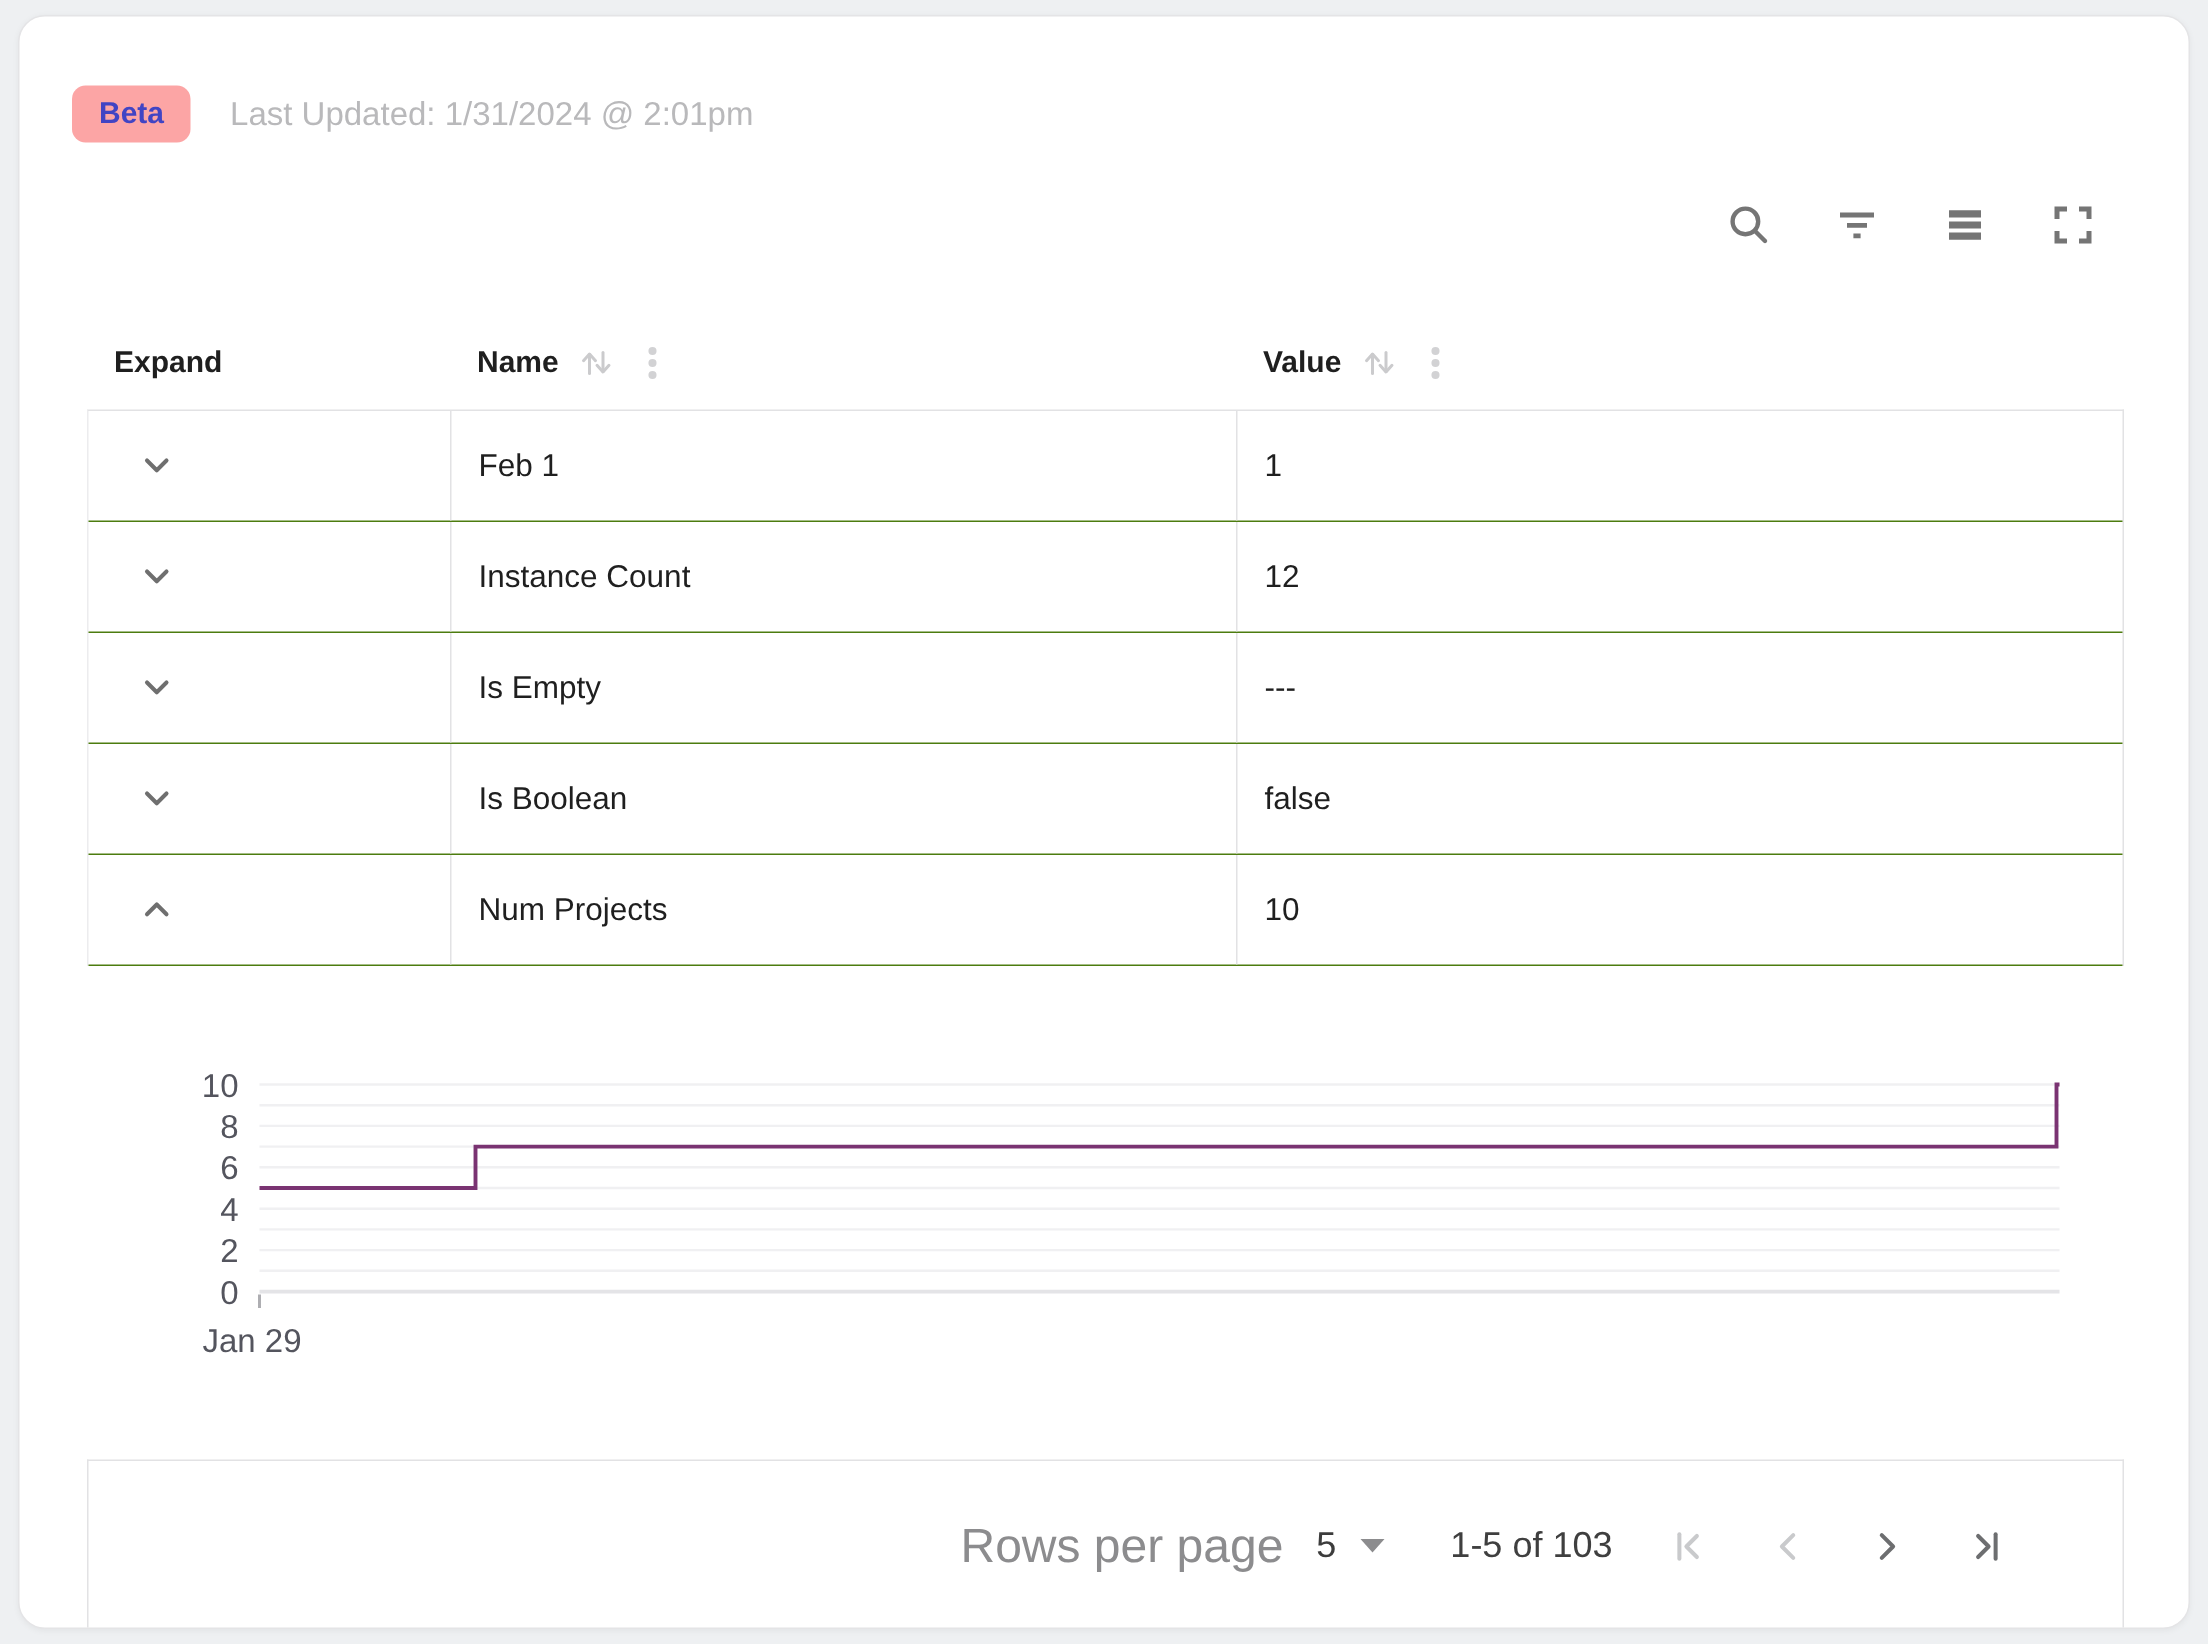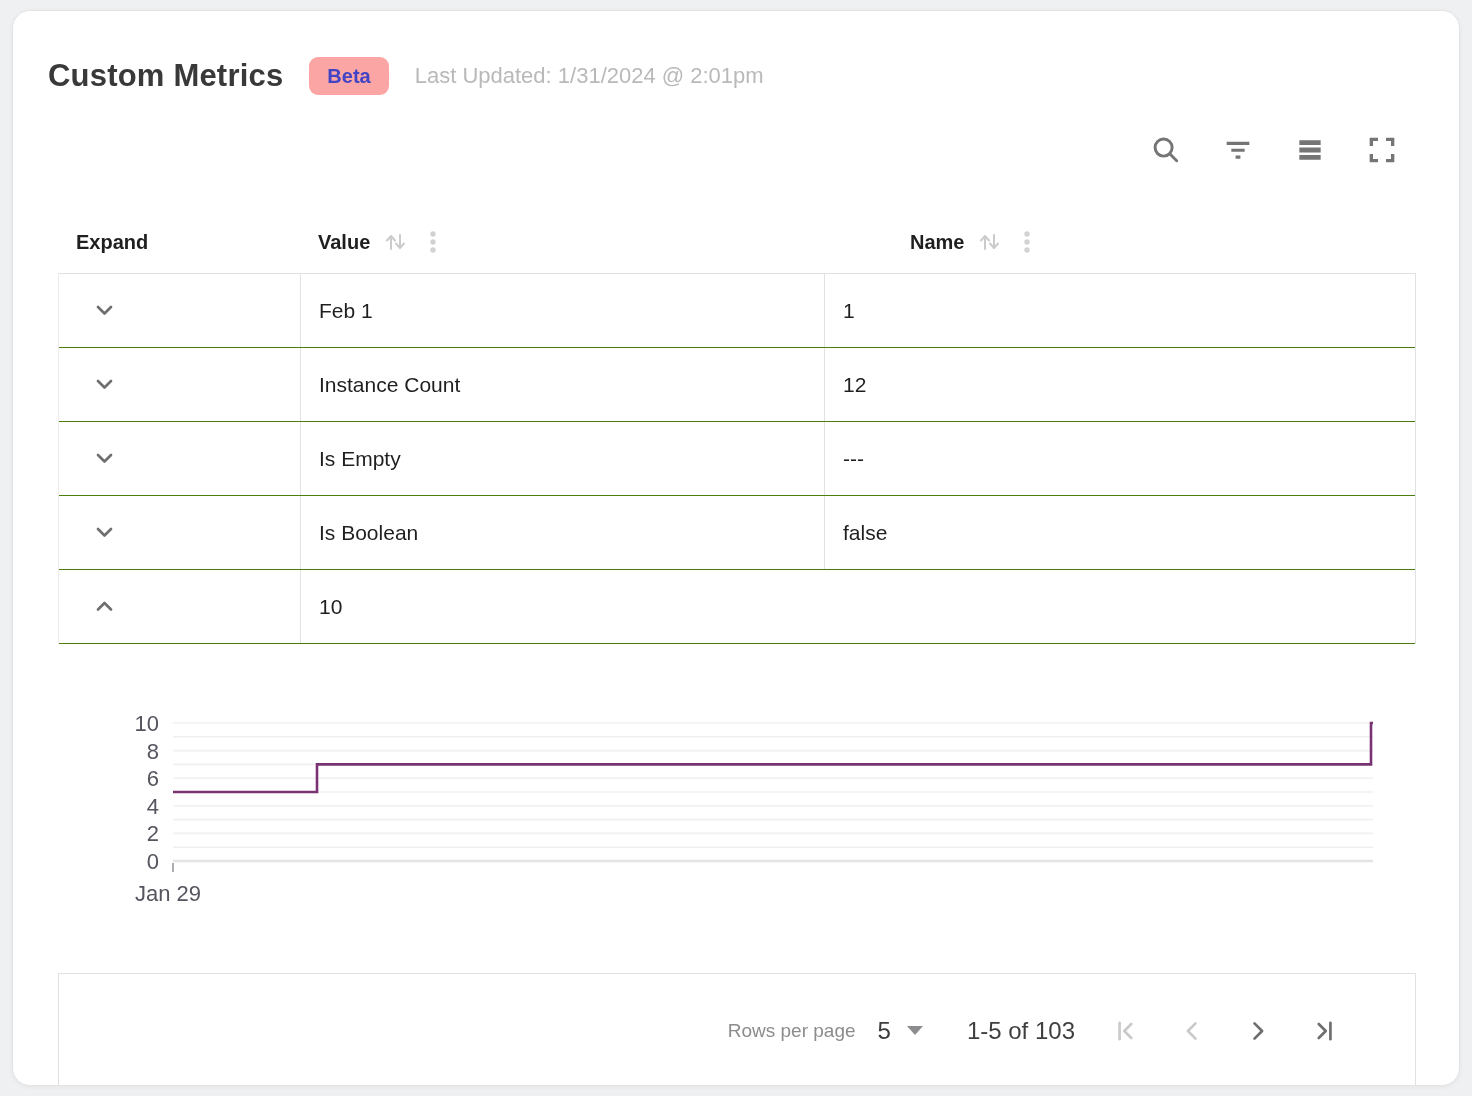--- a/index.html
+++ b/index.html
@@ -38,39 +38,38 @@
   .expand-btn { width:30px; height:30px; border:none; background:transparent; padding:0;
                 display:flex; align-items:center; justify-content:center; cursor:pointer; color:#6f6f6f; }
 
   .detail { height:329px; padding:38px 0 0 33px; }
   .detail-title { font-size:24px; color:#a3a3a5; }
   .chart-svg { display:block; margin-top:22px; }
 
   .grid-footer { height:114px; border:1px solid #e2e2e4; border-bottom:none;
                  display:flex; align-items:center; justify-content:flex-end;
                  padding-right:68px; }
-  .rpp-label { color:#8c8c8e; font-size:19px; }
+  .rpp-label { color:#8c8c8e; font-size:32px; }
   .rpp-value { color:#3c3c3c; font-size:24px; margin-left:22px; cursor:pointer;
                display:flex; align-items:center; gap:16px; }
   .caret-down { width:0; height:0; border-left:8px solid transparent; border-right:8px solid transparent;
                 border-top:9px solid #8c8c8e; }
   .range-label { color:#3f3f3f; font-size:24px; margin-left:44px; }
   .pager { display:flex; align-items:center; gap:20px; margin-left:28px; }
   .pg-btn { width:46px; height:46px; display:flex; align-items:center; justify-content:center;
             cursor:pointer; border:none; background:transparent; padding:0; }
   .pg-disabled { color:#c9cacc; cursor:default; }
   .pg-enabled  { color:#6d6e70; }
 </style>
 </head>
 <body>
 
 <div class="card">
 
   <div class="card-header">
-    <h1 class="page-title">Custom Metrics</h1>
     <span class="beta-badge">Beta</span>
     <span class="updated">Last Updated: 1/31/2024 @ 2:01pm</span>
   </div>
 
   <div class="toolbar">
     <div class="icon-btn">
       <svg width="32" height="32" viewBox="0 0 24 24" fill="none" stroke="currentColor" stroke-width="2.2">
         <circle cx="10.2" cy="10.2" r="6.4"></circle>
           <line x1="15" y1="15" x2="20" y2="20" stroke-linecap="round"></line>
       </svg>
@@ -97,49 +96,49 @@
           <polyline points="9,20 4,20 4,15"></polyline>
       </svg>
     </div>
   </div>
 
   <div class="grid">
 
     <div class="grid-head">
       <div class="head-cell col-expand">
         <span>Expand</span>
+      </div>
+      <div class="head-cell col-name">
+        <span>Name</span>
+        <svg width="30" height="30" viewBox="0 0 30 30" fill="none" stroke="#cbcbcd" stroke-width="2" stroke-linecap="round" stroke-linejoin="round" style="margin-left:6px">
+          <line x1="11" y1="9.5" x2="11" y2="22"></line>
+            <polyline points="7,13.5 11,9 15,13.5"></polyline>
+          <line x1="20" y1="8" x2="20" y2="20.5"></line>
+            <polyline points="16,16.5 20,21 24,16.5"></polyline>
+        </svg>
+        <svg width="26" height="30" viewBox="0 0 26 30" fill="#d2d2d4" style="margin-left:6px">
+          <circle cx="13" cy="7" r="2.7"></circle>
+            <circle cx="13" cy="15" r="2.7"></circle>
+            <circle cx="13" cy="23" r="2.7"></circle>
+        </svg>
       </div>
       <div class="head-cell col-value">
         <span>Value</span>
         <svg width="30" height="30" viewBox="0 0 30 30" fill="none" stroke="#cbcbcd" stroke-width="2" stroke-linecap="round" stroke-linejoin="round" style="margin-left:6px">
           <line x1="11" y1="9.5" x2="11" y2="22"></line>
             <polyline points="7,13.5 11,9 15,13.5"></polyline>
           <line x1="20" y1="8" x2="20" y2="20.5"></line>
             <polyline points="16,16.5 20,21 24,16.5"></polyline>
         </svg>
         <svg width="26" height="30" viewBox="0 0 26 30" fill="#d2d2d4" style="margin-left:6px">
           <circle cx="13" cy="7" r="2.7"></circle>
             <circle cx="13" cy="15" r="2.7"></circle>
             <circle cx="13" cy="23" r="2.7"></circle>
         </svg>
       </div>
-      <div class="head-cell col-name">
-        <span>Name</span>
-        <svg width="30" height="30" viewBox="0 0 30 30" fill="none" stroke="#cbcbcd" stroke-width="2" stroke-linecap="round" stroke-linejoin="round" style="margin-left:6px">
-          <line x1="11" y1="9.5" x2="11" y2="22"></line>
-            <polyline points="7,13.5 11,9 15,13.5"></polyline>
-          <line x1="20" y1="8" x2="20" y2="20.5"></line>
-            <polyline points="16,16.5 20,21 24,16.5"></polyline>
-        </svg>
-        <svg width="26" height="30" viewBox="0 0 26 30" fill="#d2d2d4" style="margin-left:6px">
-          <circle cx="13" cy="7" r="2.7"></circle>
-            <circle cx="13" cy="15" r="2.7"></circle>
-            <circle cx="13" cy="23" r="2.7"></circle>
-        </svg>
-      </div>
     </div>
 
     <div class="rows" id="rows">
         <div class="row">
           <div class="cell cell-expand">
             <button class="expand-btn">
               <svg width="29" height="29" viewBox="0 0 29 29" fill="none" stroke="currentColor" stroke-width="2.7" stroke-linecap="round" stroke-linejoin="round">
                 <polyline points="8,11 14.5,17.5 21,11"></polyline>
               </svg>
             </button>
@@ -181,20 +180,21 @@
           <div class="cell cell-value">false</div>
         </div>
         <div class="row">
           <div class="cell cell-expand">
             <button class="expand-btn">
               <svg width="29" height="29" viewBox="0 0 29 29" fill="none" stroke="currentColor" stroke-width="2.7" stroke-linecap="round" stroke-linejoin="round">
                 <polyline points="8,17.5 14.5,11 21,17.5"></polyline>
               </svg>
             </button>
           </div>
+          <div class="cell cell-name">Num Projects</div>
           <div class="cell cell-value">10</div>
         </div>
       </div>
 
     <div class="detail">
       <svg id="chart" class="chart-svg" width="1340" height="204" viewBox="0 0 1340 204">
           <line x1="82" y1="157" x2="1282" y2="157" stroke="#e4e4e7" stroke-width="2.5"></line>
           <line x1="82" y1="143.2" x2="1282" y2="143.2" stroke="#f0f0f2" stroke-width="1.6"></line>
           <line x1="82" y1="129.4" x2="1282" y2="129.4" stroke="#f0f0f2" stroke-width="1.6"></line>
           <line x1="82" y1="115.6" x2="1282" y2="115.6" stroke="#f0f0f2" stroke-width="1.6"></line>

